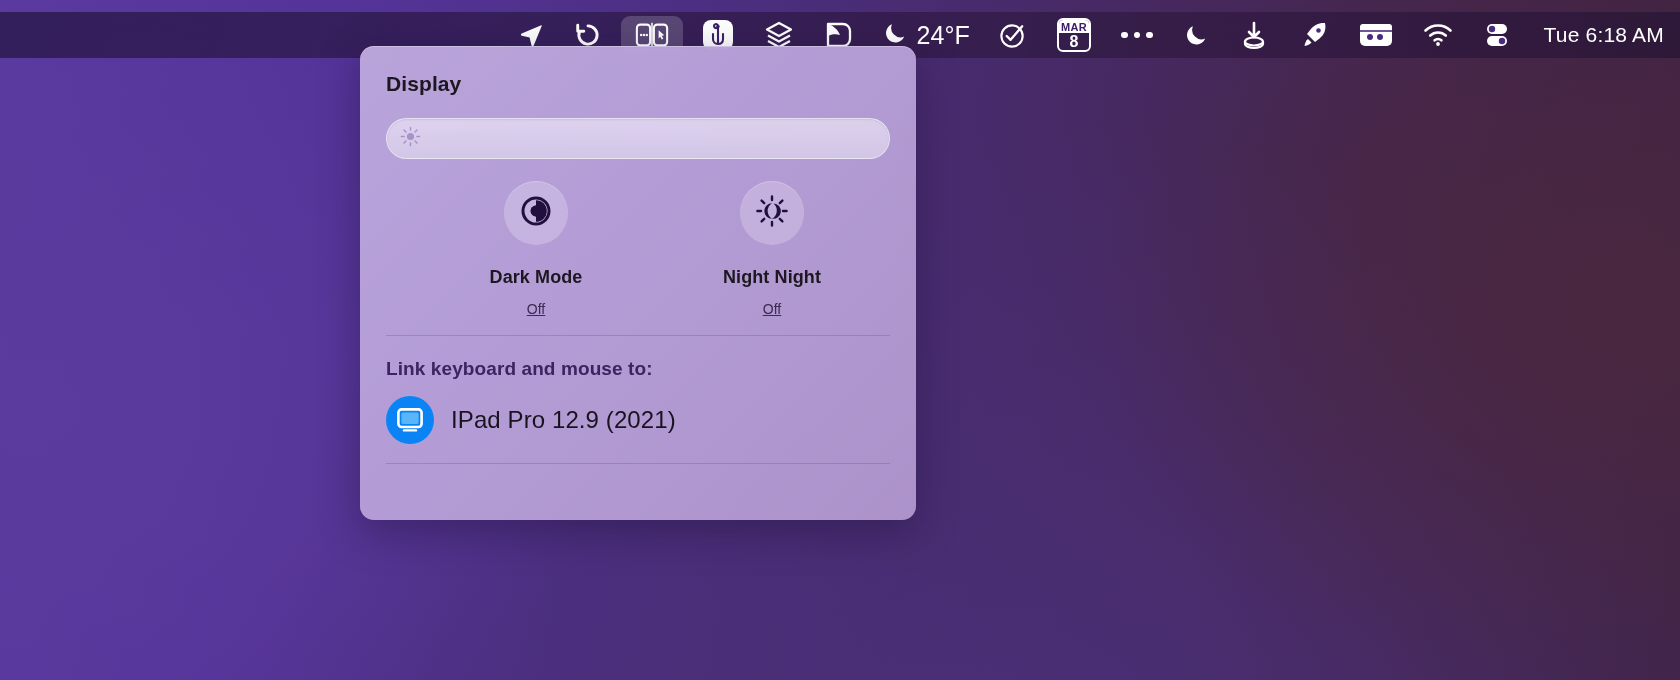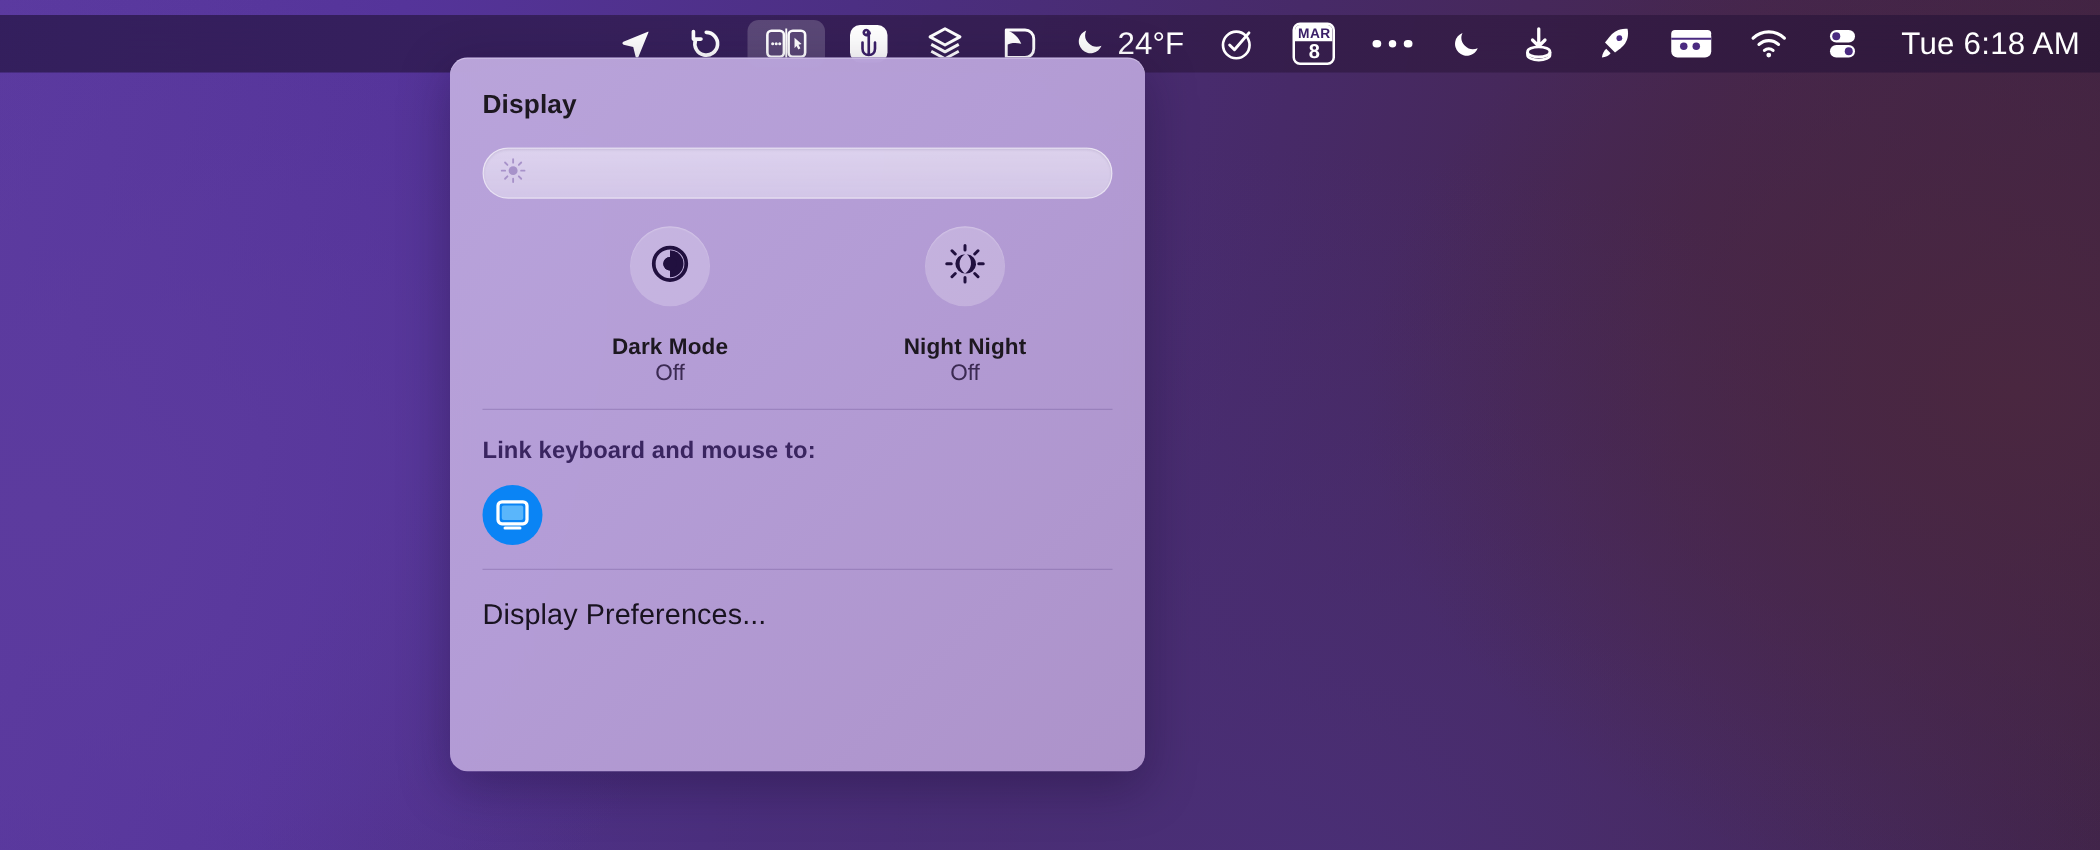--- a/index.html
+++ b/index.html
@@ -35,21 +35,21 @@
   .mb-item .ico { display:flex; align-items:center; justify-content:center; }
   .mb-pad { padding:0 15px; }
   .mb-active {
     background:rgba(255,255,255,0.18);
     border-radius:9px;
     height:38px; margin:0 4px; padding:0 14px;
   }
   .mb-weather { display:flex; align-items:center; gap:9px; padding:0 13px; }
   .mb-weather .temp { font-size:25px; font-weight:500; color:#fff; letter-spacing:0.1px; }
   .mb-clock {
-    font-size:25px; font-weight:400; color:#fff; padding-left:18px;
+    font-size:21px; font-weight:400; color:#fff; padding-left:18px;
     letter-spacing:0.2px; white-space:nowrap;
   }
 
   
   .cal {
     width:34px; height:34px; border-radius:6px;
     border:2.5px solid #fff; background:transparent;
     display:flex; flex-direction:column; overflow:hidden;
   }
   .cal .cal-top {
@@ -60,21 +60,21 @@
     flex:1; display:flex; align-items:center; justify-content:center;
     font-size:16px; font-weight:700; color:#fff; line-height:1;
   }
   
   .dots { display:flex; gap:6px; }
   .dots i { width:6.5px; height:6.5px; border-radius:50%; background:#fff; display:block; }
 
   
   #popover {
     position:absolute; left:360px; top:46px;
-    width:556px; height:571px;
+    width:556px; height:474px;
     border-radius:14px;
     background:linear-gradient(135deg, rgba(189,168,221,0.97) 0%, rgba(183,160,216,0.97) 45%, rgba(176,150,204,0.97) 100%);
     box-shadow:0 12px 40px rgba(20,8,40,0.35), 0 1px 0 rgba(255,255,255,0.30) inset;
     backdrop-filter:blur(28px);
     padding:0 26px;
     overflow:hidden;
   }
   .pop-title {
     font-size:21px; font-weight:700; color:#1d1820;
     margin-top:26px; letter-spacing:0.1px;
@@ -98,21 +98,21 @@
   .toggle .circle {
     width:64px; height:64px; border-radius:50%;
     background:rgba(255,255,255,0.22);
     display:flex; align-items:center; justify-content:center;
     box-shadow:0 1px 1px rgba(255,255,255,0.22) inset;
   }
   .toggle .t-name {
     margin-top:22px; font-size:18px; font-weight:700; color:#1d1820; letter-spacing:0.1px;
   }
   .toggle .t-state {
-    margin-top:0; font-size:18px; font-weight:400; color:#3b2a52;
+    margin-top:13px; font-size:14px; font-weight:400; color:#3b2a52;text-decoration:underline;
   }
 
   .divider {
     height:1px; width:504px; margin:18px 0 0 0;
     background:rgba(90,60,130,0.26);
   }
   .sect-title {
     margin-top:22px; font-size:19px; font-weight:700; color:#3a2560; letter-spacing:0.1px;
   }
   .device-row { margin-top:16px; display:flex; align-items:center; gap:17px; }
@@ -346,20 +346,20 @@
     <div class="sect-title">Link keyboard and mouse to:</div>
 
     <div class="device-row">
       <div class="device-icon">
         <svg width="28" height="26" viewBox="0 0 28 26">
           <rect x="2.4" y="2.4" width="23.2" height="17.6" rx="3.2" fill="none" stroke="#fff" stroke-width="2.6"></rect>
           <rect x="5.4" y="5.4" width="17.2" height="11.6" rx="1.6" fill="#5ab6fb"></rect>
           <path d="M8 23.4h12" stroke="#fff" stroke-width="2.4" stroke-linecap="round"></path>
         </svg>
       </div>
+      <div class="device-name">IPad Pro 12.9 (2021)</div>
     </div>
 
     <div class="divider" style="margin-top:19px;"></div>
 
-    <div class="pref-link">Display Preferences...</div>
   </div>
 
 </div>
 
 </body></html>

